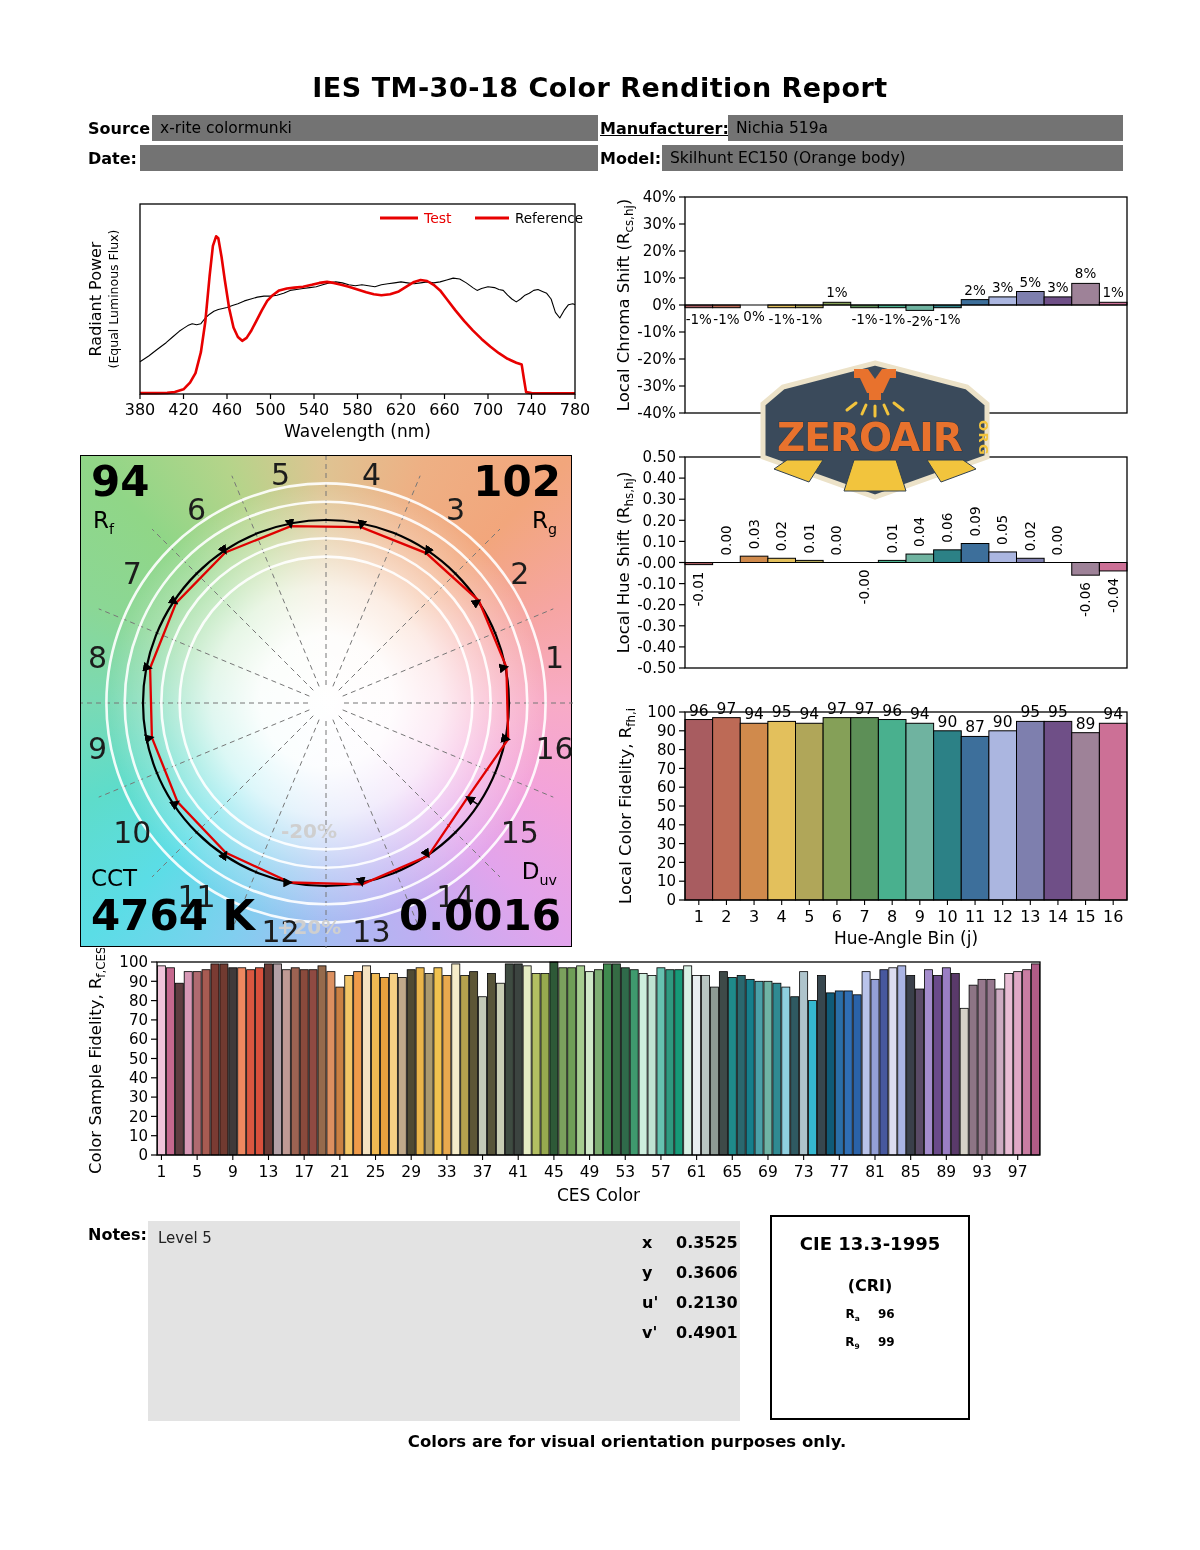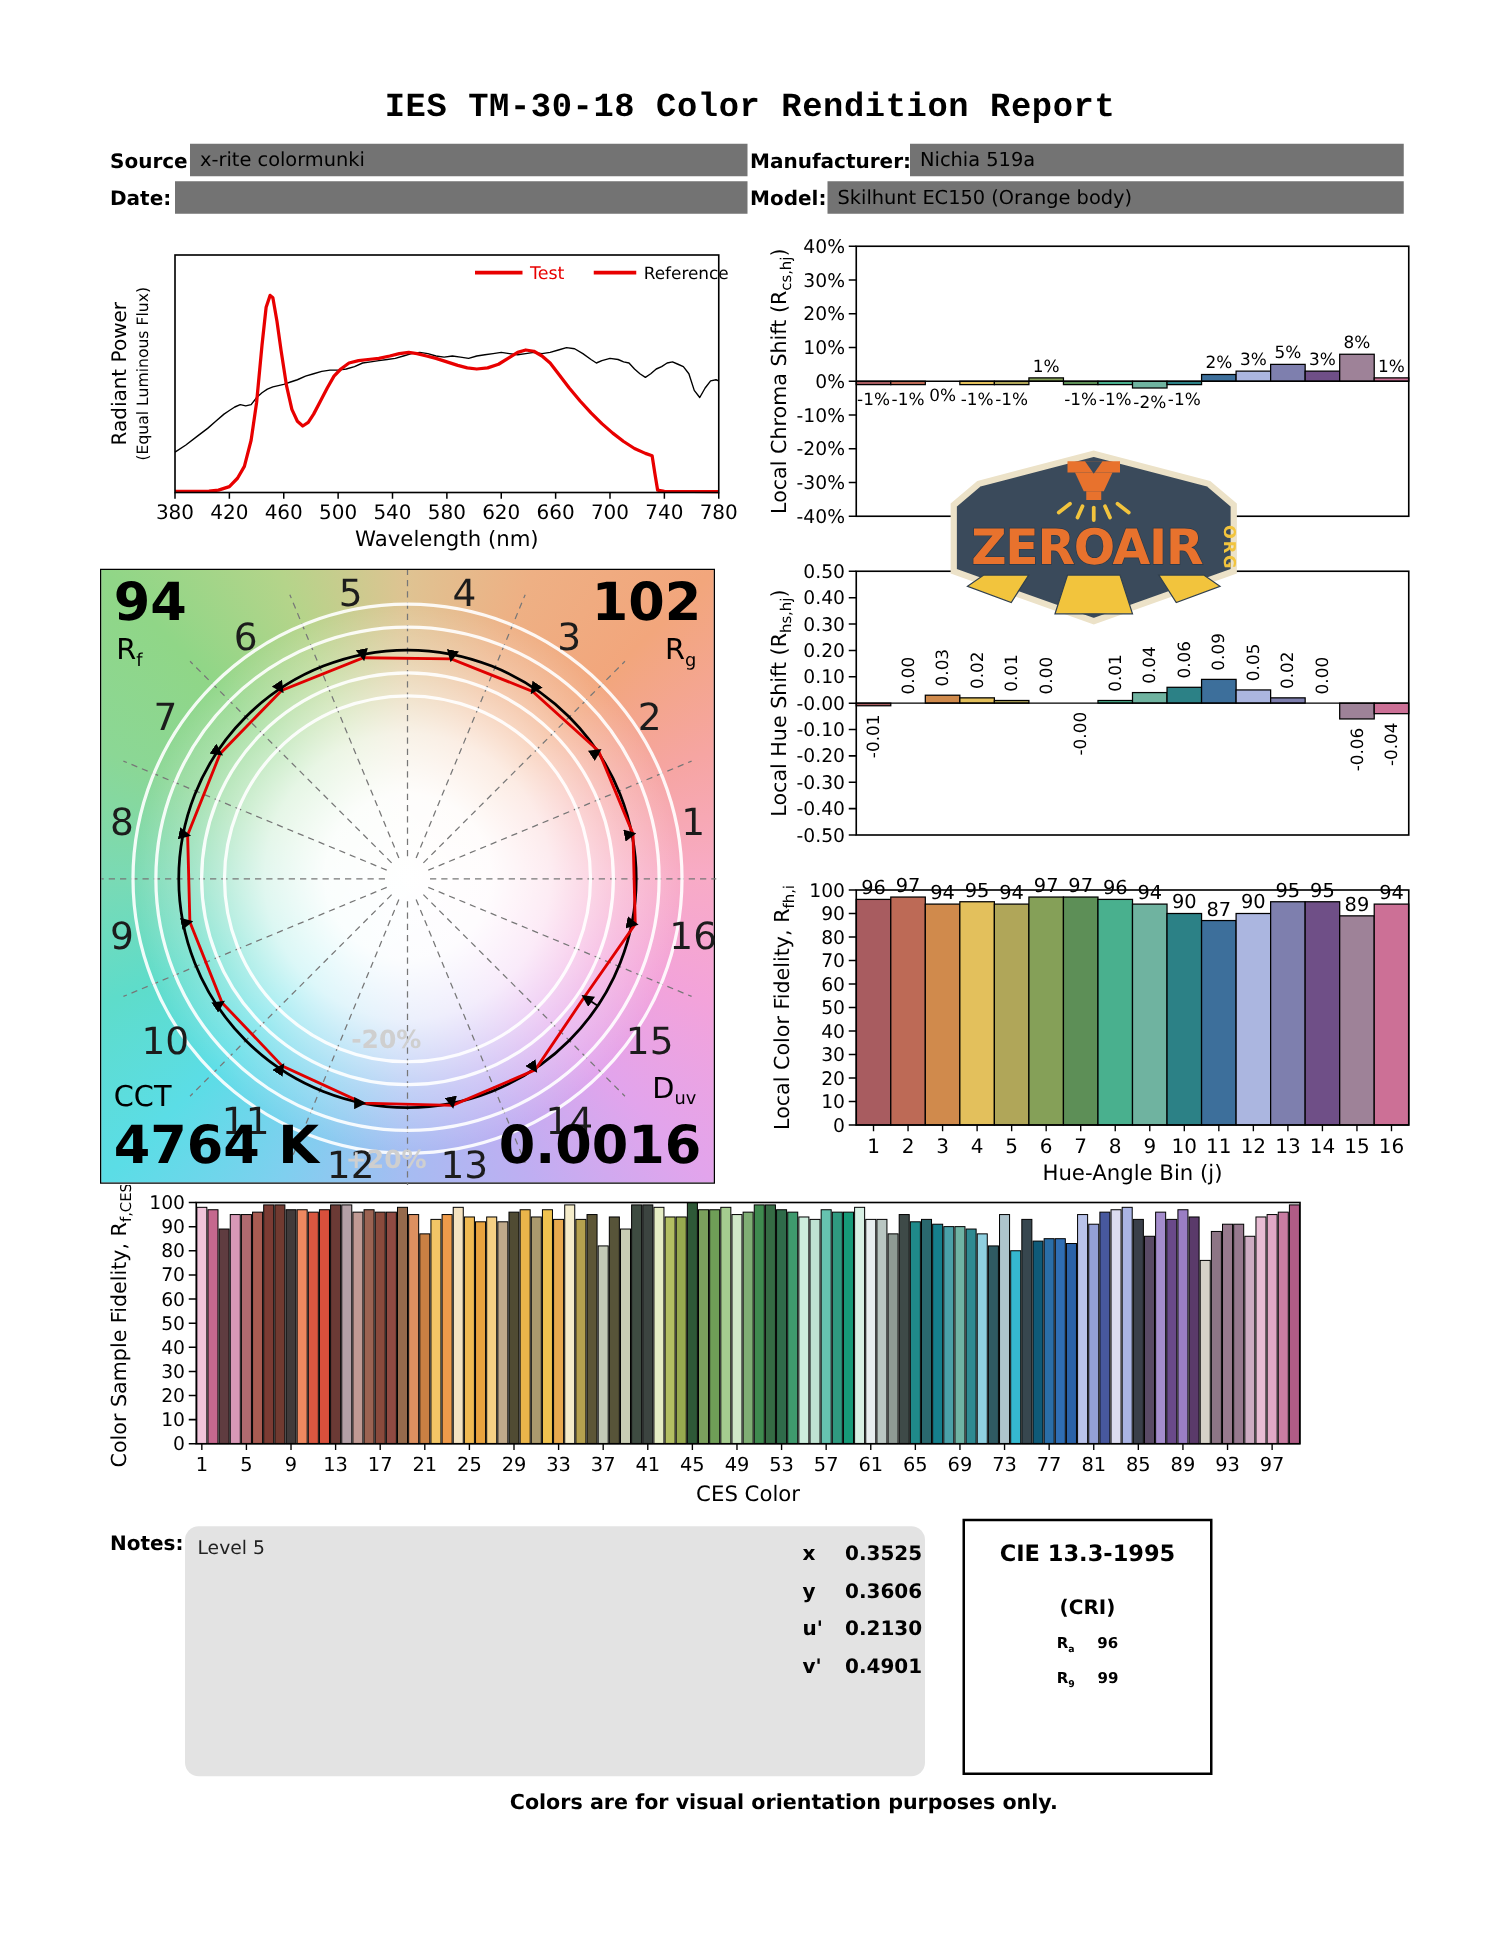--- a/index.html
+++ b/index.html
@@ -1,19 +1,19 @@
 <!DOCTYPE html>
 <html><head>
 <meta charset="utf-8">
 <style>
   html,body{margin:0;padding:0;background:#fff;}
   .page{position:relative;width:1200px;height:1550px;background:#ffffff;
         font-family:"DejaVu Sans","Liberation Sans",sans-serif;color:#000;overflow:hidden;}
   .title{position:absolute;left:0;top:72px;width:100%;text-align:center;
-         font-size:27px;font-weight:bold;letter-spacing:0.5px;font-family:Liberation Mono, monospace;}
+         font-size:27px;font-weight:bold;letter-spacing:0.5px;}
   .hlabel{position:absolute;font-size:16px;font-weight:bold;white-space:nowrap;}
   .hbox{position:absolute;background:#737373;height:26px;font-size:15.5px;
         line-height:26px;padding-left:8px;white-space:nowrap;}
   svg text{font-family:"DejaVu Sans","Liberation Sans",sans-serif;}
   .chart{position:absolute;}
   #cvg{position:absolute;left:80px;top:455px;width:492px;height:492px;
        border:1.5px solid #000;box-sizing:border-box;
        background:
         radial-gradient(circle at 50% 50%, #ffffff 0%, rgba(255,255,255,0.97) 19%,
           rgba(255,255,255,0.78) 33%, rgba(255,255,255,0.3) 50%, rgba(255,255,255,0) 64%),
@@ -23,21 +23,21 @@
           #5edcca 247.5deg, #7adab4 270deg, #8bd795 292.5deg, #90d687 315deg,
           #b5d48a 337.5deg, #dfc392 360deg);}
   #cvg svg{position:absolute;left:0;top:0;}
   .cvg-txt{position:absolute;line-height:1.05;}
   .big{font-size:42px;font-weight:bold;}
   .med{font-size:23px;}
   sub{font-size:62%;}
   .logo{position:absolute;left:757px;top:358px;width:236px;height:142px;z-index:6;}
   .notes-label{position:absolute;left:88px;top:1225px;font-size:16px;font-weight:bold;}
   .notes-box{position:absolute;left:148px;top:1221px;width:592px;height:200px;
-             background:#e3e3e3;font-size:15px;padding:8px 10px;box-sizing:border-box;color:#222;border-radius:11px;}
+             background:#e3e3e3;font-size:15px;padding:8px 10px;box-sizing:border-box;color:#222;}
   .chrom-row{position:absolute;left:642px;width:130px;font-size:16px;font-weight:bold;
              display:flex;gap:16px;}
   .chrom-row .cl{width:18px;}
   .cie-box{position:absolute;left:770px;top:1215px;width:200px;height:205px;
            border:2px solid #000;box-sizing:border-box;text-align:center;}
   .cie-title{margin-top:16px;font-size:18px;font-weight:bold;}
   .cie-sub{margin-top:22px;font-size:16px;font-weight:bold;}
   .cie-row{margin-top:12px;font-size:12px;font-weight:bold;}
   .cie-row .val{display:inline-block;margin-left:14px;}
   .footer{position:absolute;left:0;top:1432px;width:100%;text-align:center;
@@ -45,21 +45,21 @@
 </style>
 </head>
 <body>
 
 <div class="page">
 
   <div class="title">IES TM-30-18 Color Rendition Report</div>
 
   <div class="hlabel" style="left:88px;top:119px;">Source:</div>
   <div class="hbox" style="left:152px;top:115px;width:438px;">x-rite colormunki</div>
-  <div class="hlabel" style="left:600px;top:119px;">Manufacturer:</div>
+  <div class="hlabel" style="left:600px;top:119px;text-decoration:underline;">Manufacturer:</div>
   <div class="hbox" style="left:728px;top:115px;width:387px;">Nichia 519a</div>
   <div class="hlabel" style="left:88px;top:149px;">Date:</div>
   <div class="hbox" style="left:140px;top:145px;width:450px;"></div>
   <div class="hlabel" style="left:600px;top:149px;">Model:</div>
   <div class="hbox" style="left:662px;top:145px;width:453px;">Skilhunt EC150 (Orange body)</div>
 
   <svg id="spd" class="chart" style="left:85px;top:192px;" width="510" height="250">
       <polyline points="55.0,169.7 63.7,164.0 72.4,157.3 81.1,150.7 87.6,145.0 94.2,139.3 98.5,136.4 102.8,133.6 107.2,131.7 111.6,132.7 115.9,131.7 120.3,126.0 124.6,122.2 128.9,119.3 133.3,117.5 137.7,116.5 142.0,115.5 147.4,113.6 152.9,111.8 159.4,108.9 165.9,107.0 172.4,105.1 179.0,104.1 185.5,104.1 192.0,103.2 198.6,101.3 205.1,98.4 211.6,97.5 218.1,96.5 224.7,95.6 231.2,94.7 237.7,92.8 244.2,90.9 250.8,89.9 257.3,90.9 263.8,92.8 270.3,93.7 276.9,92.8 283.4,93.7 289.9,94.7 296.4,92.8 302.9,91.8 309.5,90.9 316.0,89.9 322.5,90.9 329.1,91.8 335.6,90.9 342.1,89.9 348.6,90.9 355.1,89.9 361.7,88.0 368.2,86.1 374.7,87.0 381.3,90.9 387.8,95.6 392.1,98.4 396.5,96.5 403.0,94.7 409.5,95.6 413.9,97.5 418.2,98.4 422.6,103.2 426.9,107.0 431.3,109.9 435.6,107.0 440.0,103.2 444.3,101.3 448.7,98.4 453.0,97.5 457.4,99.4 461.7,101.3 466.1,107.0 470.4,120.3 474.8,126.0 479.1,118.4 483.5,112.7 487.8,111.8 490.0,112.7" fill="none" stroke="#000000" stroke-width="1.1" stroke-linejoin="round"></polyline>
       <polyline points="55.0,201.1 71.3,201.1 82.2,200.9 89.8,200.1 98.5,197.3 105.0,190.6 110.5,181.1 115.9,160.2 120.3,129.8 124.6,84.2 127.9,53.8 131.1,44.3 133.3,46.2 136.6,65.2 139.8,88.0 144.2,116.5 148.5,135.5 152.9,145.0 157.2,148.8 161.6,145.9 165.9,139.3 171.4,128.8 176.8,118.4 182.2,108.9 187.7,103.2 194.2,98.4 201.8,96.5 209.4,95.6 218.1,94.7 226.8,92.8 234.4,90.9 242.0,89.9 248.6,90.9 256.2,92.8 263.8,94.7 272.5,97.5 281.2,100.3 288.8,102.3 296.4,103.2 305.1,102.3 313.8,99.4 321.4,94.7 329.1,89.9 335.6,88.0 342.1,89.0 348.6,92.8 355.1,98.4 361.7,107.0 370.4,118.4 379.1,128.8 387.8,138.3 396.5,146.9 405.2,154.5 413.9,161.2 422.6,166.8 431.3,170.7 436.7,172.6 438.9,186.8 441.1,200.1 446.5,201.1 468.3,201.2 490.0,201.2" fill="none" stroke="#e80000" stroke-width="2.6" stroke-linejoin="round"></polyline>
       <rect x="55" y="12" width="435" height="190" fill="none" stroke="#000" stroke-width="1.3"></rect>

